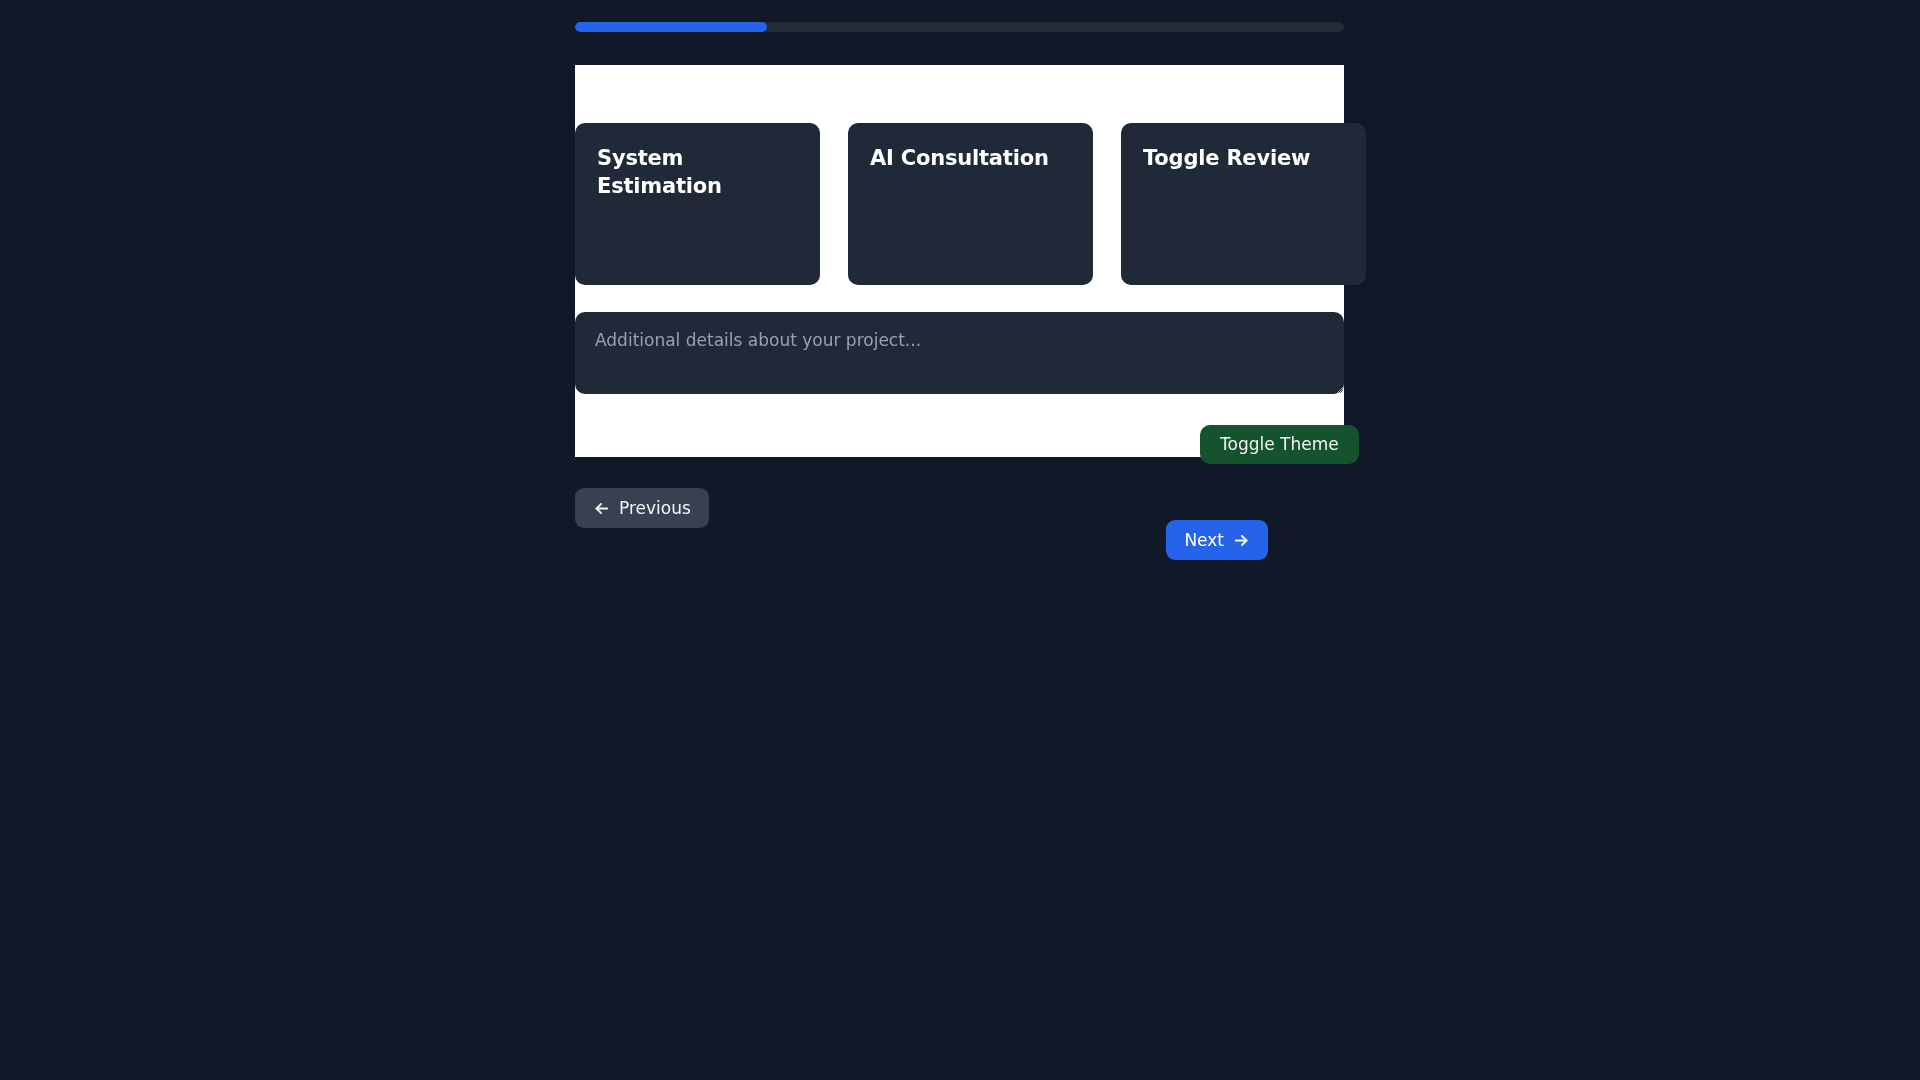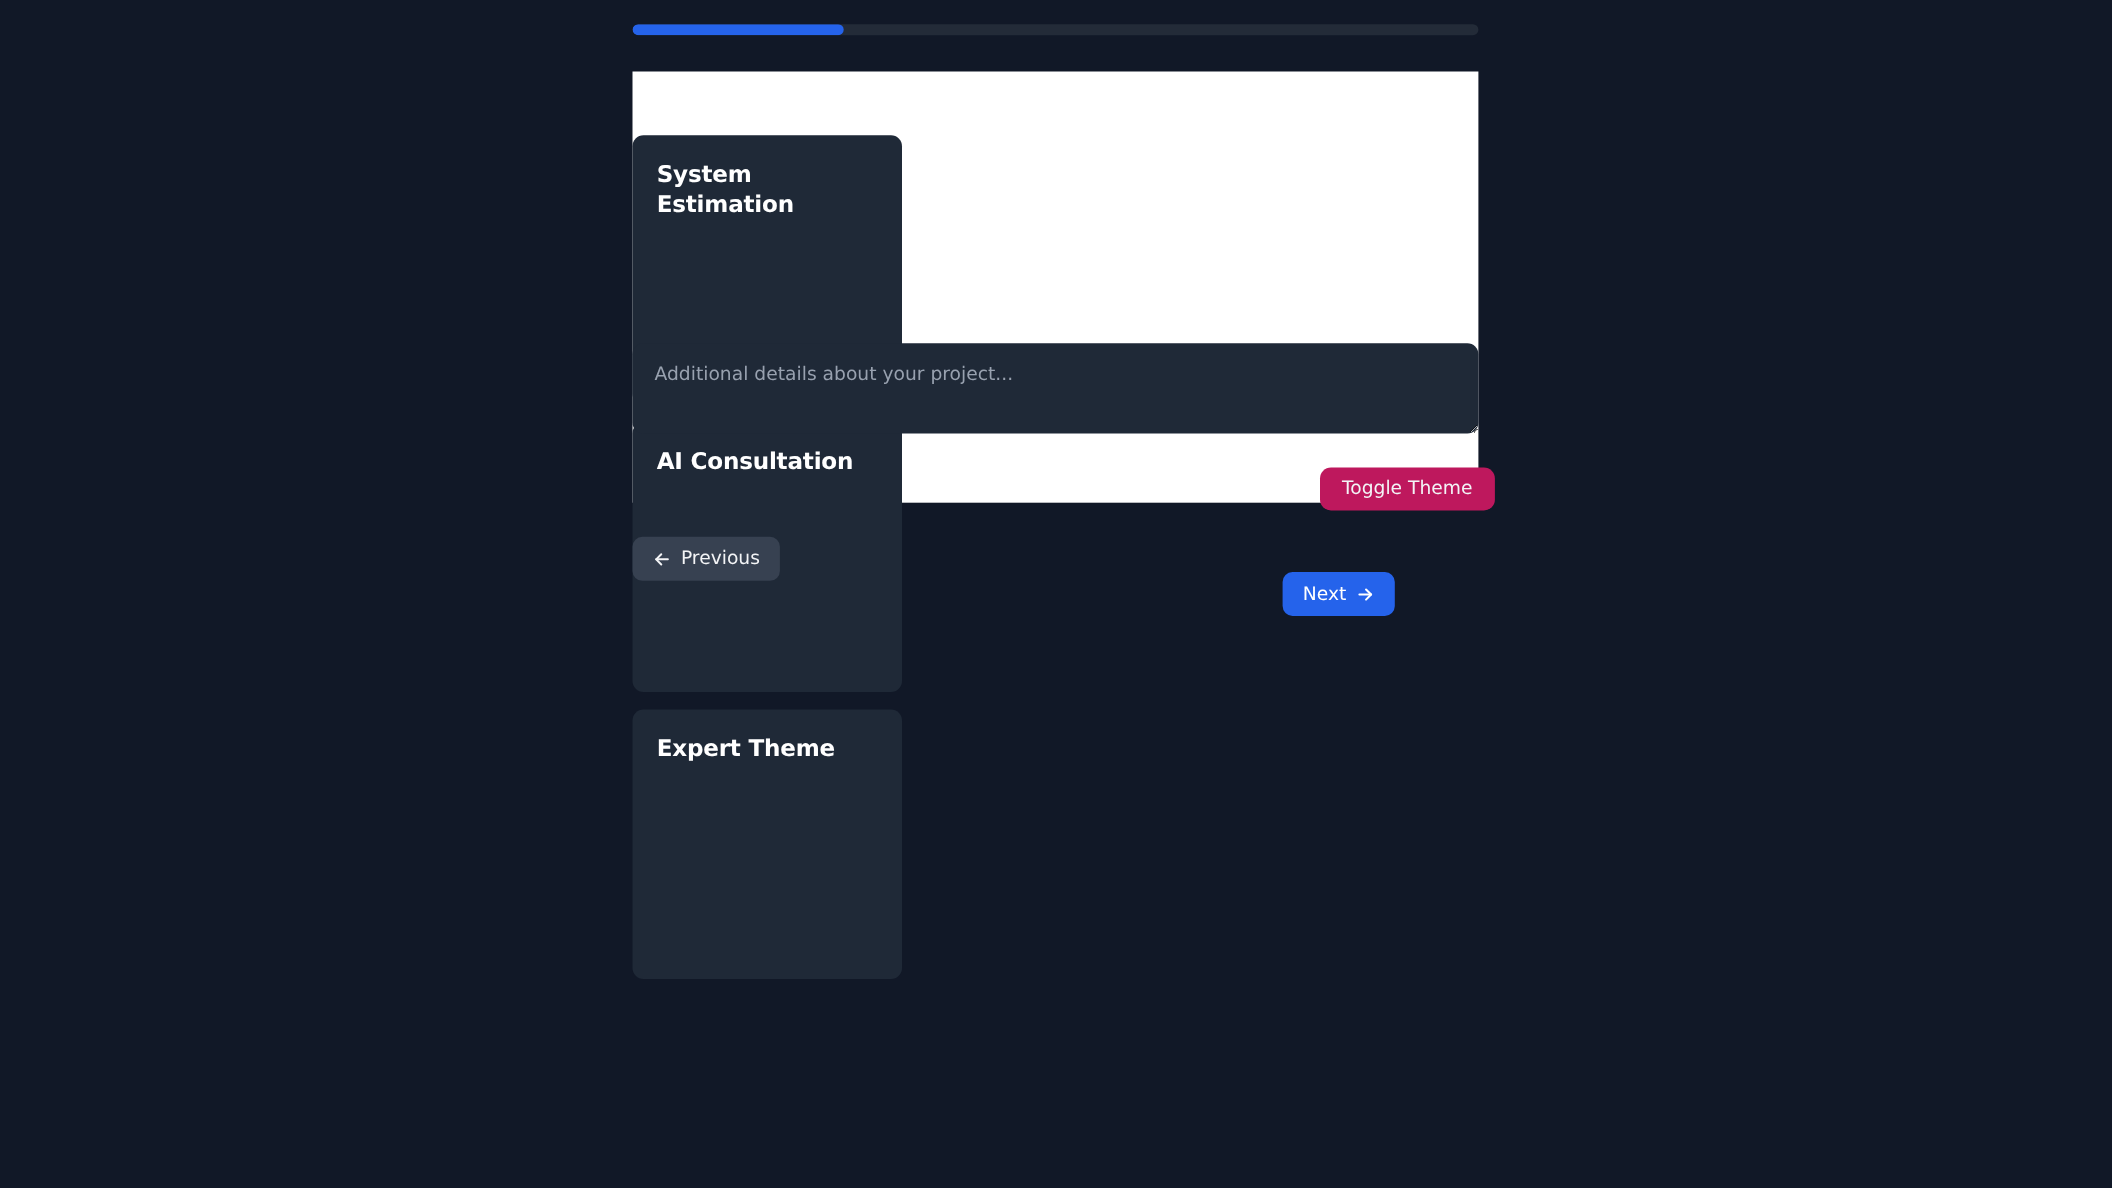--- a/index.html
+++ b/index.html
@@ -58,22 +58,21 @@
   }
 
   
   .cards-row {
     position: absolute;
     left: 0;
     top: 58px;
     width: 769px;
     height: 162px;
     display: flex;
-    gap: 16px;
-    flex-direction: column;
+    gap: 28px;
   }
 
   .option-card {
     flex: 0 0 245px;
     width: 245px;
     height: 162px;
     background: #1f2937;
     border-radius: 10px;
     padding: 22px 22px 0 22px;
   }
@@ -113,21 +112,21 @@
   .details-textarea::placeholder {
     color: #98a1af;
   }
 
   
   .toggle-theme {
     position: absolute;
     left: 625px;
     top: 360px;
     padding: 11px 20px;
-    background: #be185d;
+    background: #14532d;
     color: #f3f4f6;
     border: none;
     border-radius: 10px;
     font-family: "DejaVu Sans", "Liberation Sans", sans-serif;
     font-size: 17px;
     line-height: 1;
     cursor: pointer;
     white-space: nowrap;
   }
 
@@ -197,21 +196,21 @@
 
         <div class="option-card">
           <div class="card-title">System Estimation</div>
         </div>
 
         <div class="option-card">
           <div class="card-title">AI Consultation</div>
         </div>
 
         <div class="option-card">
-          <div class="card-title">Expert Theme</div>
+          <div class="card-title">Toggle Review</div>
         </div>
 
       </div>
 
       <textarea class="details-textarea" placeholder="Additional details about your project..." style=""></textarea>
 
       <button class="toggle-theme">Toggle Theme</button>
 
     </div>
 

